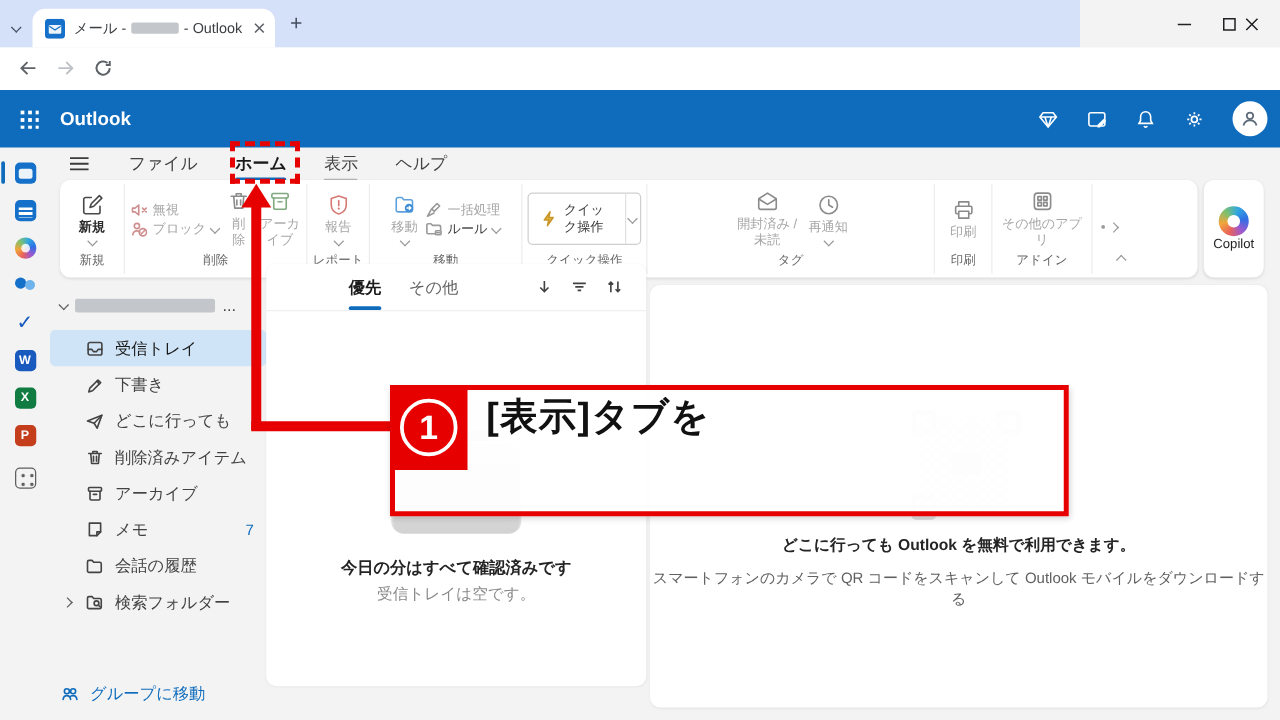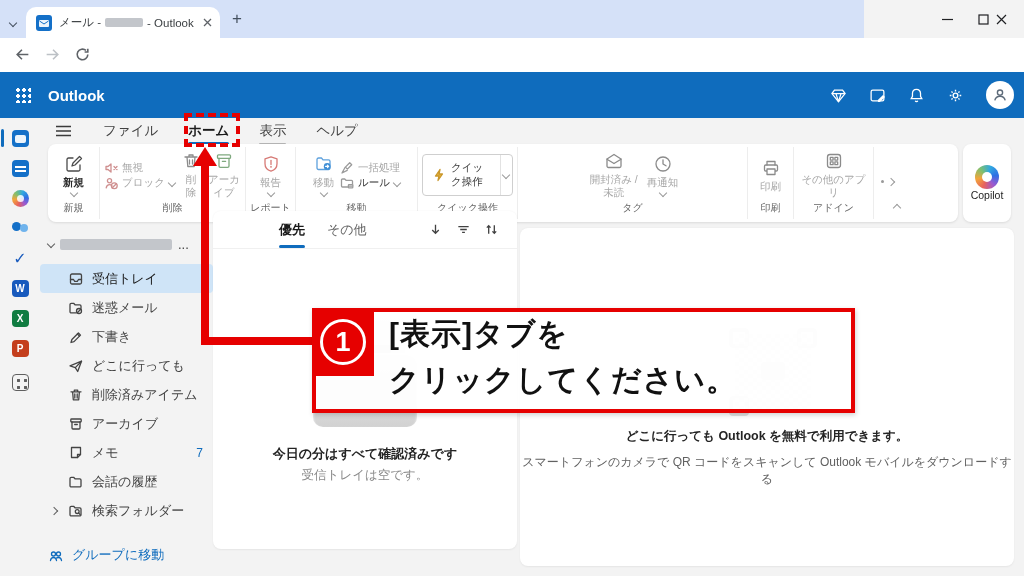--- a/index.html
+++ b/index.html
@@ -87,21 +87,21 @@
   .copilogo:after{content:"";position:absolute;left:7px;top:7px;width:10px;height:10px;border-radius:50%;background:#fff}
 
   
   .folders{position:absolute;left:40px;top:230px;width:173px;height:336px;font-size:13px;color:#424242}
   .acctrow{display:flex;align-items:center;gap:6px;height:28px;padding-left:8px;color:#424242}
   #folder-list{margin-top:6px}
   .frow{display:flex;align-items:center;gap:8px;height:29px;padding:0 6px 0 8px;border-radius:4px;position:relative}
   .frow .fchev{width:12px;display:flex;justify-content:center;color:#5f5f5f}
   .frow.sel{background:#cfe4f7;color:#1b1b1b}
   .fcount{margin-left:auto;color:#0f6cbd;font-size:12px;padding-right:4px}
-  .ffooter{position:absolute;left:0;bottom:2px;display:flex;align-items:flex-end;gap:8px;color:#0f6cbd;padding-left:8px;font-size:13px}
+  .ffooter{position:absolute;left:0;bottom:2px;display:flex;align-items:center;gap:8px;color:#0f6cbd;padding-left:8px;font-size:13px}
 
   
   .listcard{position:absolute;left:213px;top:211px;width:304px;height:338px;background:#fff;border-radius:8px;box-shadow:0 0.5px 2px rgba(0,0,0,.06)}
   .listhead{display:flex;align-items:center;height:38px;padding:0 18px 0 66px;border-bottom:1px solid #f0f0f0}
   .ltab{position:relative;font-size:13px;color:#616161;margin-right:22px}
   .ltab.active{font-weight:700;color:#1b1b1b}
   .ltab.active:after{content:"";position:absolute;left:0;right:0;bottom:-9px;height:3px;border-radius:2px;background:#0f6cbd}
   .lh-icons{margin-left:auto;display:flex;gap:13px;color:#424242}
   .tray{position:absolute;left:50%;top:104px;transform:translateX(-50%);width:104px;height:112px}
   .tray .back{position:absolute;left:12px;top:0;width:80px;height:52px;border-radius:8px;background:linear-gradient(#f4f4f4,#e3e3e3)}
@@ -552,32 +552,20 @@
             <rect x="2.5" y="3" width="11" height="10" rx="1.5"></rect>
             <path d="M2.5 8.5h3l1.2 1.8h2.6l1.2-1.8h3"></path>
           </svg>
         </span>
         <span>受信トレイ</span>
       </div>
       <div class="frow">
         <span class="fchev"></span>
         <span>
           <svg width="16" height="16" viewBox="0 0 16 16" fill="none" stroke="#444" stroke-width="1.3" stroke-linejoin="round" stroke-linecap="round">
-            <path d="M2 4.5a1.2 1.2 0 0 1 1.2-1.2h2.4L7 4.8h4.8A1.2 1.2 0 0 1 13 6v5.7a1.2 1.2 0 0 1-1.2 1.2H3.2A1.2 1.2 0 0 1 2 11.7V4.5z"></path>
-            <circle cx="11" cy="11" r="3.2" fill="#f3f3f3" stroke="none"></circle>
-            <circle cx="11" cy="11" r="2.5"></circle>
-            <path d="M9.3 12.7l3.4-3.4"></path>
-          </svg>
-        </span>
-        <span>迷惑メール</span>
-      </div>
-      <div class="frow">
-        <span class="fchev"></span>
-        <span>
-          <svg width="16" height="16" viewBox="0 0 16 16" fill="none" stroke="#444" stroke-width="1.3" stroke-linejoin="round" stroke-linecap="round">
             <path d="M3 13.5l.9-3L10.4 4l2.1 2.1-6.5 6.5-3 .9z"></path>
             <path d="M9.4 5l2.1 2.1"></path>
           </svg>
         </span>
         <span>下書き</span>
       </div>
       <div class="frow">
         <span class="fchev"></span>
         <span>
           <svg width="16" height="16" viewBox="0 0 16 16" fill="none" stroke="#444" stroke-width="1.3" stroke-linejoin="round" stroke-linecap="round">
@@ -700,14 +688,13 @@
 <div class="ann-dash"></div>
 <div class="ann-arrowhead"></div>
 <div class="ann-vline"></div>
 <div class="ann-hline"></div>
 <div class="ann-box"></div>
 <div class="ann-step">
     <span class="ring">1</span>
   </div>
 <div class="ann-text">
   <div>[表示]タブを</div>
-  <div>クリックしてください。</div>
 </div>
 
 </body></html>

